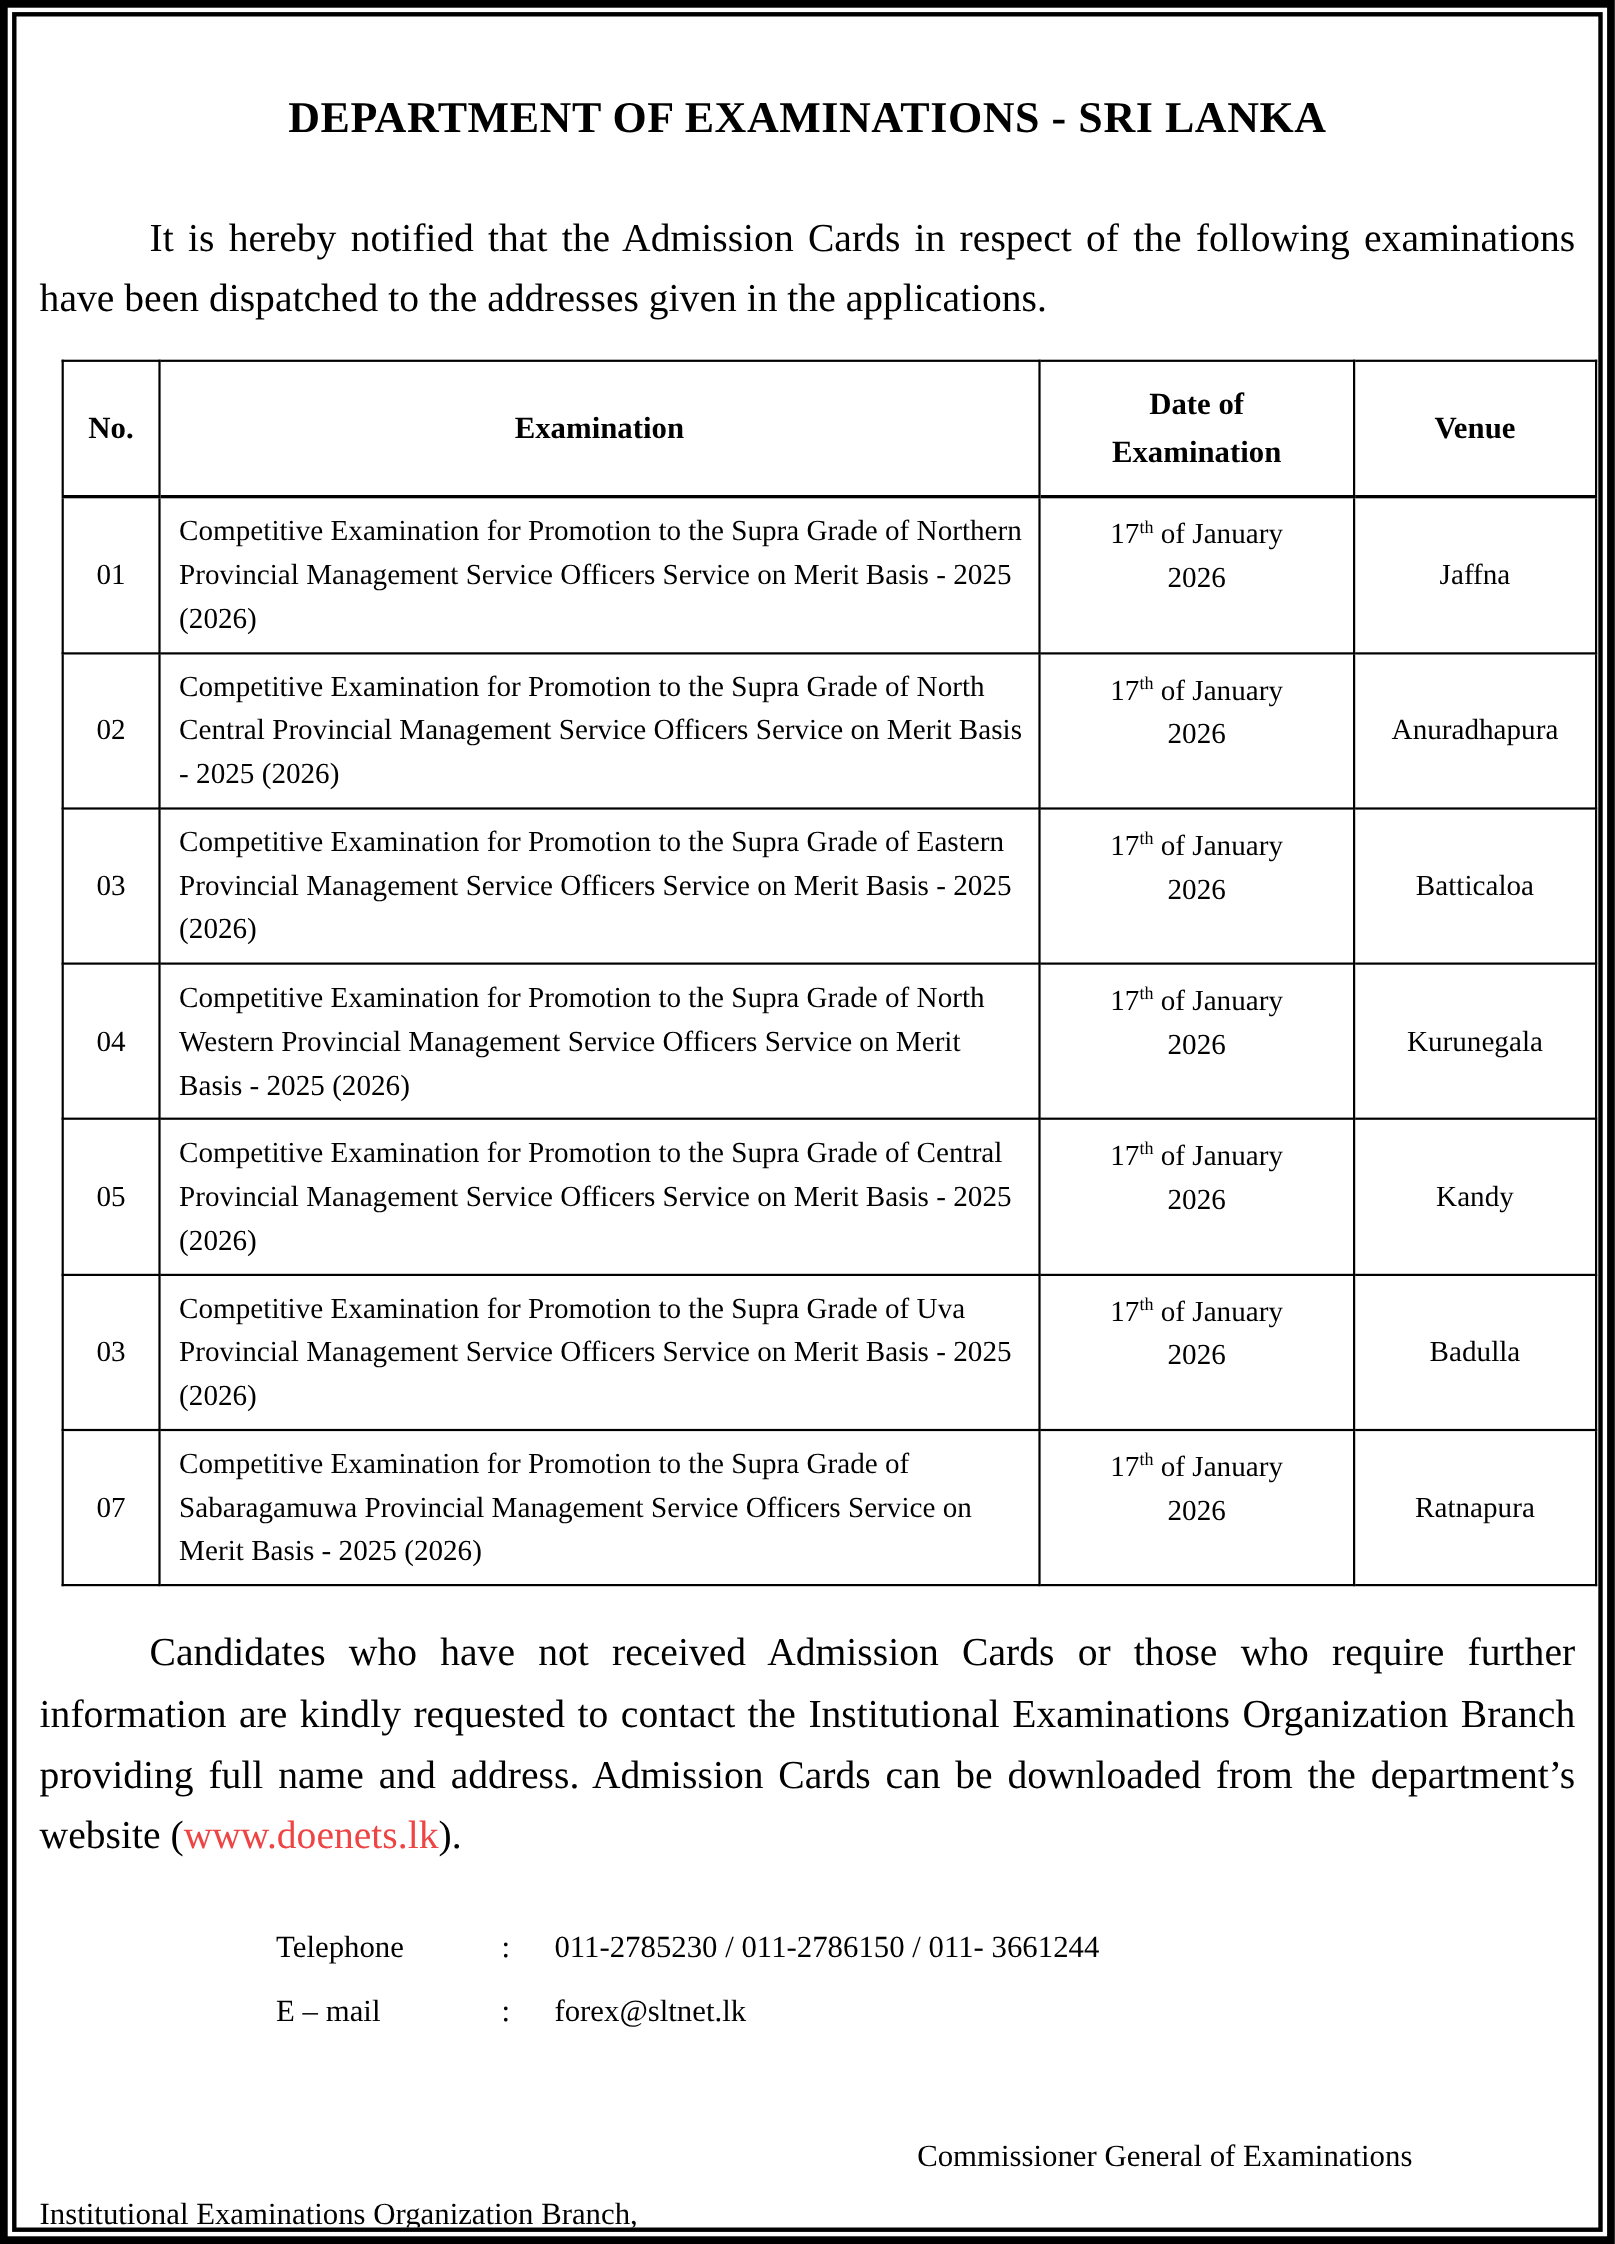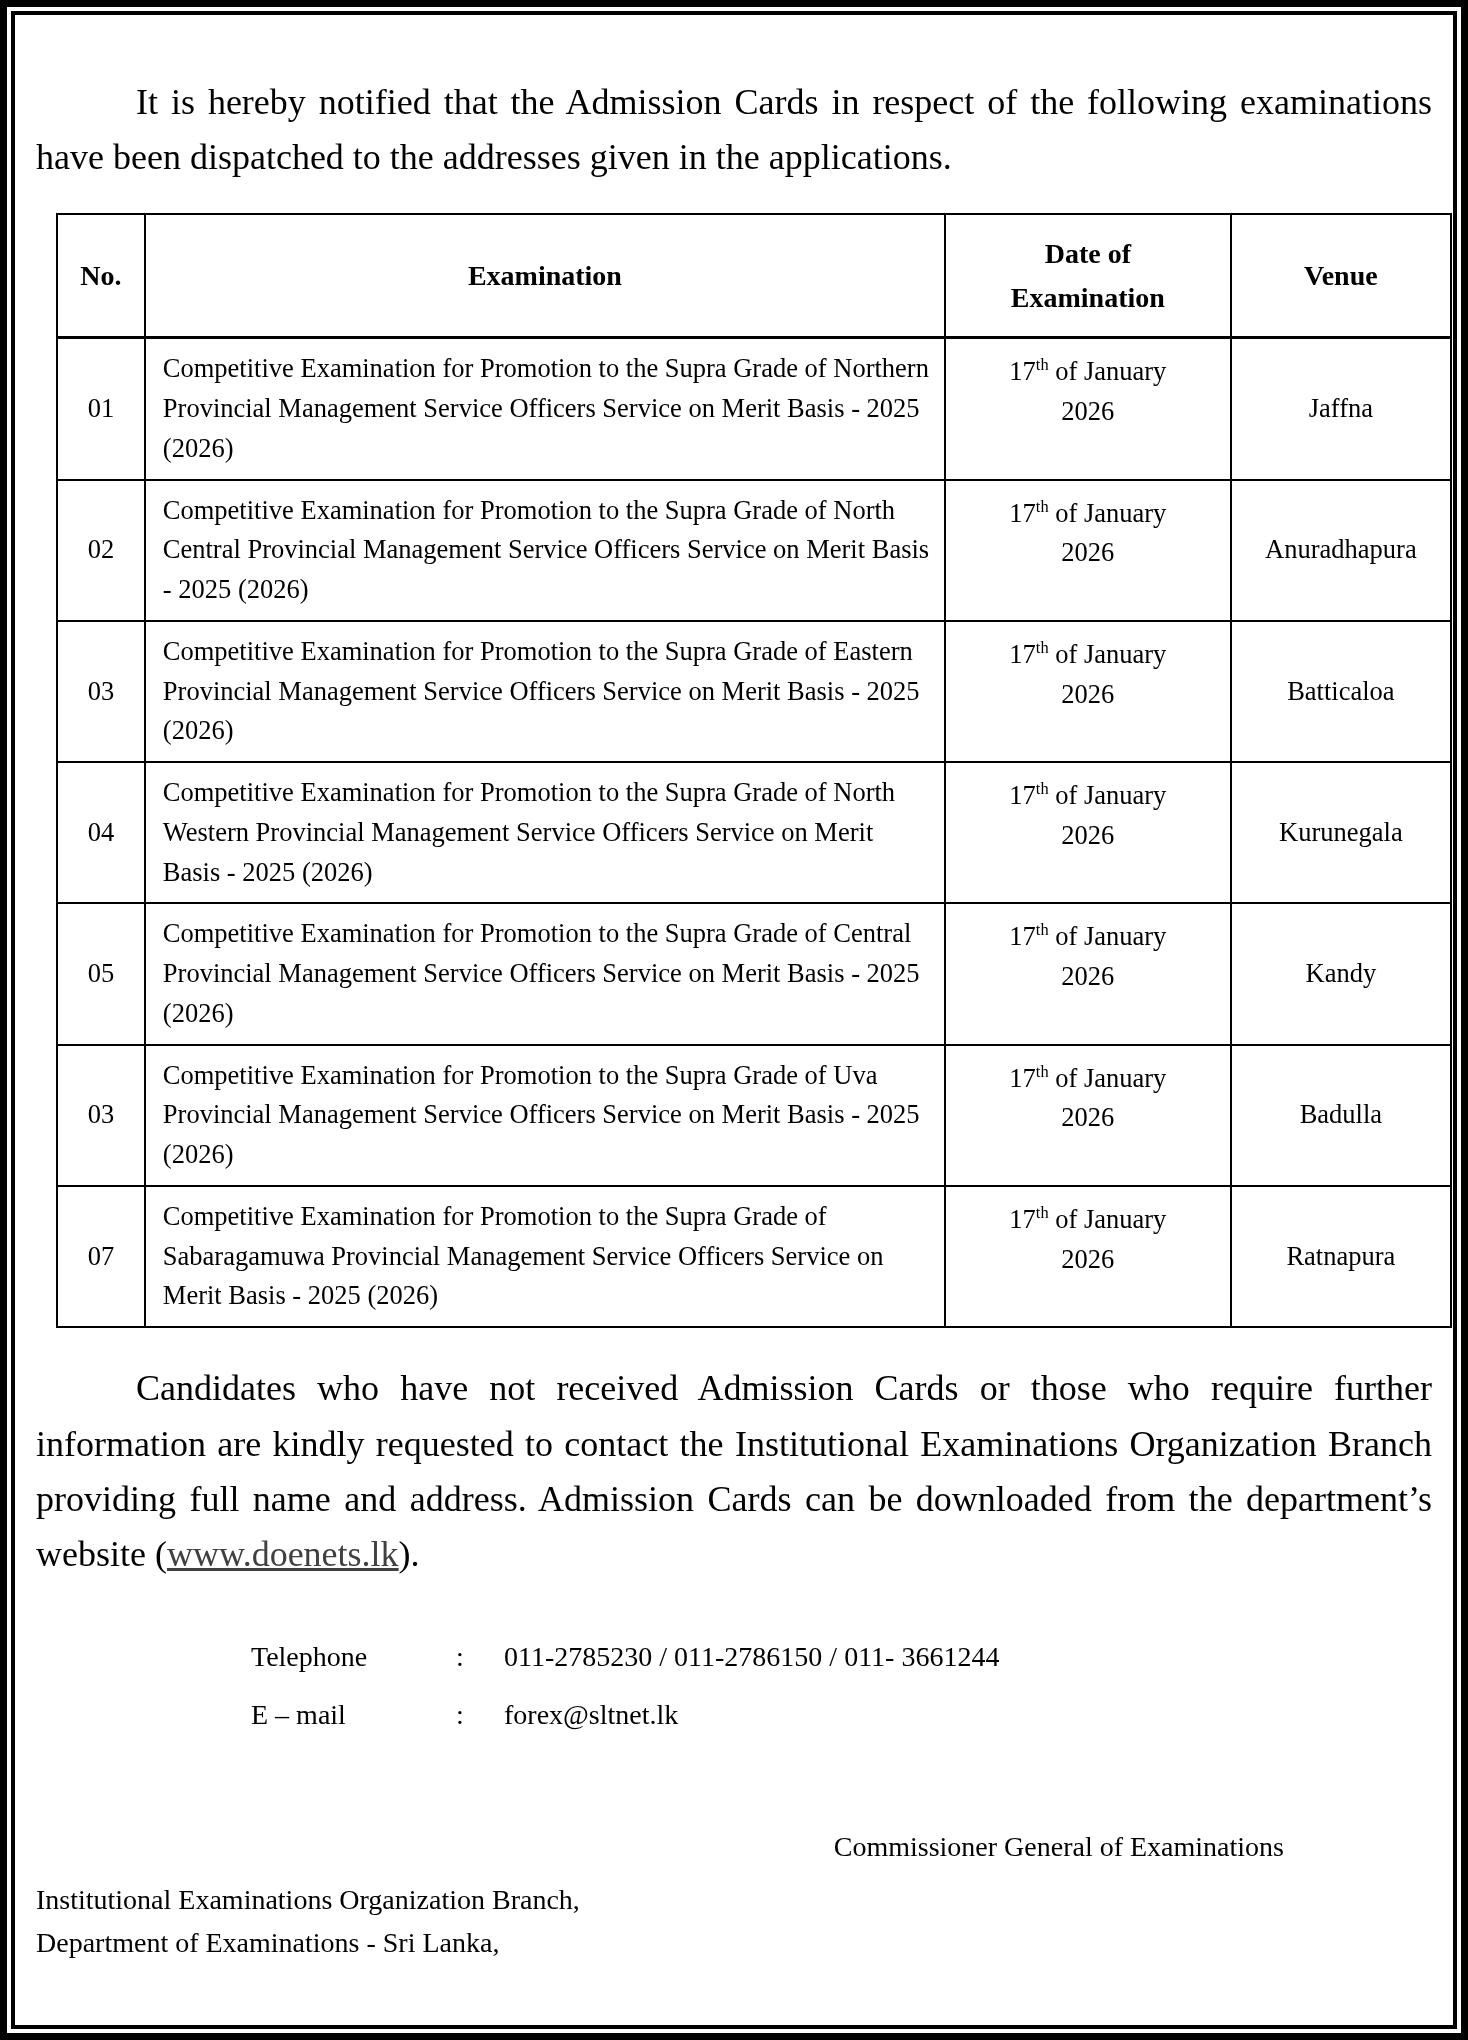--- a/index.html
+++ b/index.html
@@ -37,21 +37,21 @@
   }
   .intro, .outro {
     margin: 0;
     font-size: 36px;
     line-height: 1.54;
     text-align: justify;
     text-indent: 100px;
   }
   .intro { margin-top: 60px; }
   .outro { margin-top: 33px; }
-  .link { color: #404040; text-decoration: underline; cursor: pointer; }
+  .link { color: #ef4444; cursor: pointer; }
 
   table.exam-table {
     border-collapse: collapse;
     table-layout: fixed;
     width: 100%;
     margin-top: 27px;
     margin-left: 20px;
   }
   .exam-table th, .exam-table td { border: 2px solid #000; }
   .exam-table thead th {
@@ -87,20 +87,21 @@
   .footer { margin-top: 12px; font-size: 28px; line-height: 1.52; }
   .footer .ref-bold { font-weight: bold; }
 </style>
 </head>
 <body>
 
 <div class="page">
   <div class="inner-frame">
     <div class="content">
 
+      <h1 class="title">DEPARTMENT OF EXAMINATIONS - SRI LANKA</h1>
 
       <p class="intro">It is hereby notified that the Admission Cards in respect of the following examinations have been dispatched to the addresses given in the applications.</p>
 
       <table class="exam-table">
         <colgroup>
           <col class="col-no-w">
             <col class="col-exam-w">
             <col class="col-date-w">
             <col class="col-venue-w">
         </colgroup>

